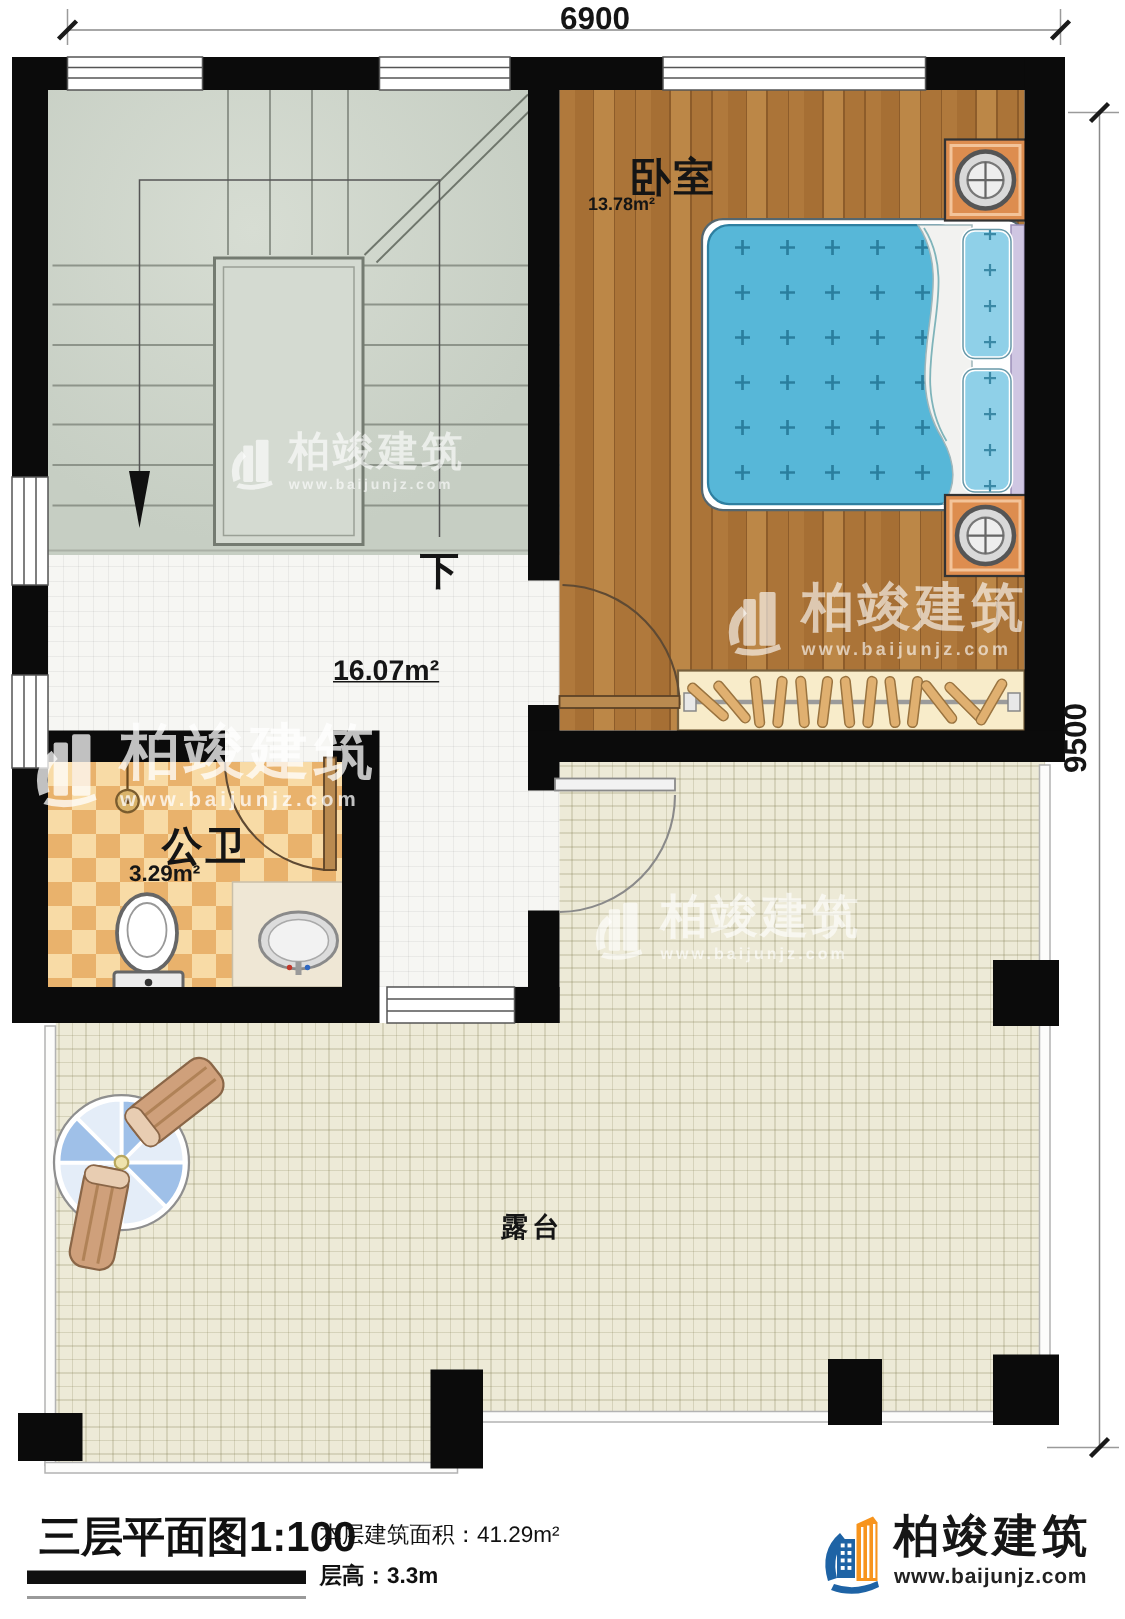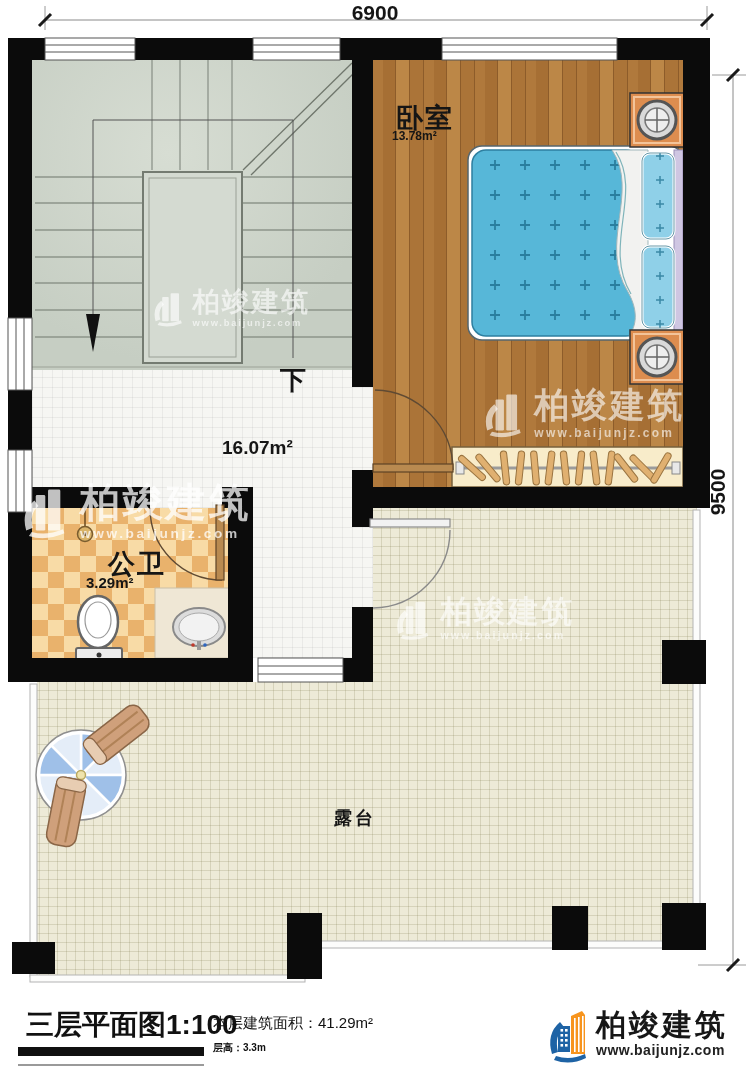--- a/index.html
+++ b/index.html
@@ -26,21 +26,21 @@
       color:rgba(255,255,255,.62);transform-origin:top left;pointer-events:none;}
   .wm svg{width:52px;height:52px;fill:currentColor;flex:0 0 auto;}
   .wm-name{font-size:38px;font-weight:bold;letter-spacing:3px;line-height:1;}
   .wm-url{font-size:13px;font-weight:bold;letter-spacing:2.5px;margin-top:3px;}
   
   .ftr{position:absolute;z-index:5;}
   #footer-title{left:26px;top:1006px;font-size:28px;font-weight:bold;letter-spacing:0px;}
   #footer-bar{left:18px;top:1047px;width:186px;height:9px;background:#101010;}
   #footer-line{left:18px;top:1064px;width:186px;height:2px;background:#9a9a9a;}
   #info-line1{left:213px;top:1014px;font-size:15px;font-weight:normal;}
-  #info-line2{left:213px;top:1041px;font-size:10px;font-weight:bold;}
+  #info-line2{left:213px;top:1041px;font-size:15px;font-weight:bold;}
   #brand{left:544px;top:1008px;display:flex;align-items:flex-start;gap:6px;}
   #brand-name{font-size:30px;font-weight:900;letter-spacing:3px;line-height:1.1;color:#161616;}
   #brand-url{font-size:14px;font-weight:bold;letter-spacing:.5px;color:#222;margin-top:1px;}
 </style>
 </head>
 <body>
 
 <div id="stage">
 
   <div class="floor" id="floor-stairs" style="left:32px;top:60px;width:341px;height:310px;"></div>
@@ -317,27 +317,27 @@
         <rect x="13" y="8" width="7" height="26" rx="1"></rect>
         <rect x="22" y="4" width="9" height="30" rx="1"></rect>
         <path d="M8 38 Q20 42 34 36 L33 33 Q21 38 10 35 Z"></path>
       </svg>
     <div class="wm-txt">
         <div class="wm-name">柏竣建筑</div>
       <div class="wm-url">www.baijunjz.com</div>
       </div>
   </div>
 
-  <div class="lbl" style="left:330px;top:1px;width:90px;text-align:center;font-size:21px;">6900</div>
+  <div class="lbl" style="left:330px;top:1px;width:90px;text-align:right;font-size:21px;">6900</div>
   <div class="lbl" style="left:672px;top:481px;width:90px;height:22px;text-align:center;font-size:21px;transform:rotate(-90deg);">9500</div>
 
-  <div class="lbl" style="left:396px;top:100px;font-size:27px;letter-spacing:2px;">卧室</div>
+  <div class="lbl" style="left:396px;top:100px;font-size:27px;letter-spacing:2px;padding-left:24px;">卧室</div>
   <div class="lbl" style="left:392px;top:129px;font-size:12px;">13.78m²</div>
   <div class="lbl" style="left:280px;top:363px;font-size:26px;">下</div>
-  <div class="lbl" style="left:222px;top:437px;font-size:19px;">16.07m²</div>
+  <div class="lbl" style="left:222px;top:437px;font-size:19px;text-decoration:underline;">16.07m²</div>
   <div class="lbl" style="left:108px;top:546px;font-size:27px;letter-spacing:2px;">公卫</div>
   <div class="lbl" style="left:86px;top:574px;font-size:15px;">3.29m²</div>
   <div class="lbl" style="left:334px;top:806px;font-size:18px;letter-spacing:3px;">露台</div>
 
   <div class="ftr" id="footer-title">
     <span>三层平面图</span><span>1:100</span>
   </div>
   <div class="ftr" id="footer-bar"></div>
   <div class="ftr" id="footer-line"></div>
   <div class="ftr" id="info-line1">

